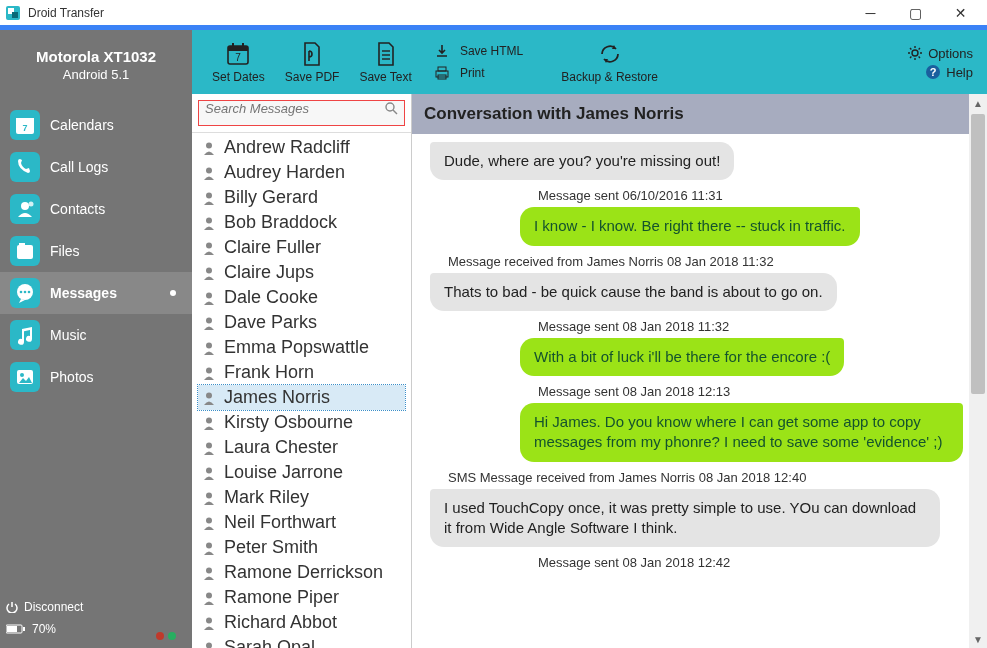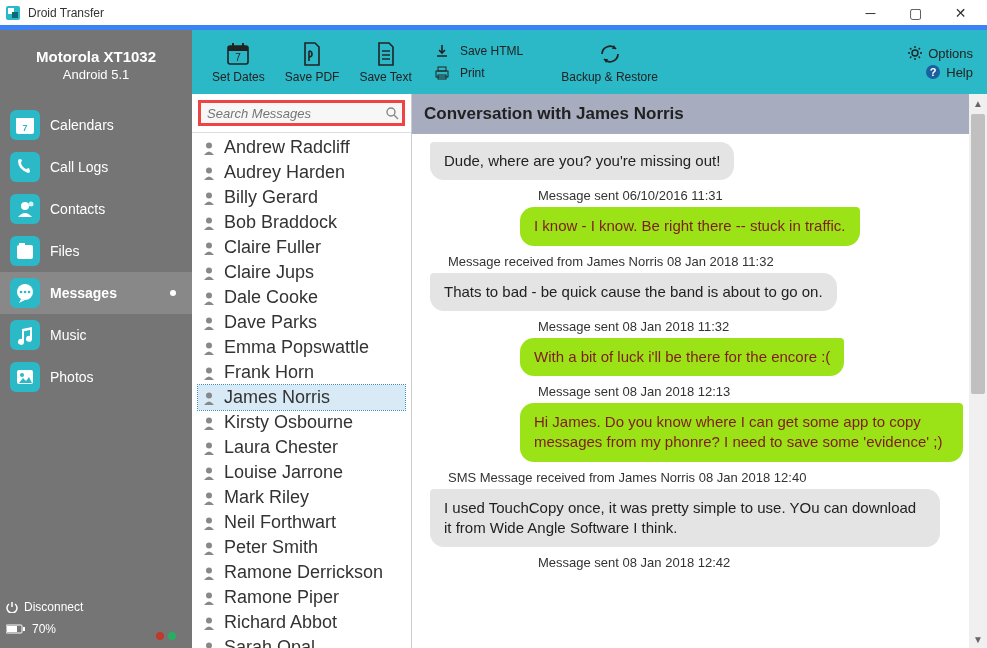--- a/index.html
+++ b/index.html
@@ -35,35 +35,35 @@
 .tb-btn .tb-icon { height: 26px; display: flex; align-items: center; justify-content: center; }
 .tb-small-col { display: flex; flex-direction: column; gap: 2px; padding: 0 8px; }
 .tb-small { display: flex; align-items: center; gap: 10px; font-size: 12px; color: #222; cursor: pointer; padding: 2px 4px; }
 .tb-right { margin-left: auto; display: flex; flex-direction: column; gap: 3px; align-items: flex-end; padding-right: 4px; }
 .tb-right-item { display: flex; align-items: flex-end; gap: 5px; font-size: 13px; color: #222; cursor: pointer; }
 
 .workspace { flex: 1; display: flex; overflow: hidden; }
 
 .contact-pane { width: 220px; border-right: 1px solid #ccc; display: flex; flex-direction: column; }
 .search-row { padding: 6px; border-bottom: 1px solid #ddd; }
-.search-wrap { display: flex; align-items: center; border: 3px solid #ef4444; background: #f7f7f7; height: 26px; padding: 0 6px; }
+.search-wrap { display: flex; align-items: flex-start; border: 1px solid #ef4444; background: #f7f7f7; height: 26px; padding: 0 6px; }
 .search-wrap input { flex: 1; border: none; background: transparent; outline: none; font-size: 13px; font-style: italic; color: #555; }
 .contact-list { flex: 1; overflow-y: auto; padding: 2px 6px; }
 .contact-item { display: flex; align-items: center; gap: 8px; padding: 2px 4px; font-size: 18px; color: #333; cursor: pointer; }
 .contact-item.selected { background: #d8eaf6; outline: 1px dotted #3b8fc9; }
 .contact-item .person-icon { color: #888; }
 
 .chat-pane { flex: 1; display: flex; overflow: hidden; }
 .chat-scroll { flex: 1; overflow-y: auto; padding: 0 6px 10px; font-family: Georgia, "Times New Roman", serif; }
 .chat-header { background: #a7acbf; color: #222; font-size: 17px; font-weight: bold; padding: 10px 12px; margin: 0 -6px 8px; }
 .msg-meta { font-size: 13px; color: #333; margin: 8px 0 4px 30px; }
 .msg-meta.sent { margin-left: 120px; }
 .bubble { display: inline-block; max-width: 510px; padding: 9px 14px; border-radius: 14px; font-size: 15px; line-height: 1.35; position: relative; }
 .bubble.received { background: #e4e4e4; color: #222; margin-left: 12px; border-top-left-radius: 4px; }
-.bubble.sent { background: #9be317; color: #7f1d1d; margin-left: 102px; border-top-right-radius: 4px; }
+.bubble.sent { background: #9be317; color: #14532d; margin-left: 102px; border-top-right-radius: 4px; }
 .bubble-row { margin-bottom: 4px; }
 .scrollbar-track { width: 18px; background: #f0f0f0; display: flex; flex-direction: column; align-items: center; }
 .scrollbar-arrow { height: 18px; width: 100%; display: flex; align-items: center; justify-content: center; font-size: 10px; color: #666; cursor: pointer; }
 .scrollbar-thumb { width: 14px; background: #c0c0c0; border-radius: 2px; margin-top: 2px; cursor: pointer; }
 
 svg { display: block; }
 </style>
 </head>
 <body>
 

